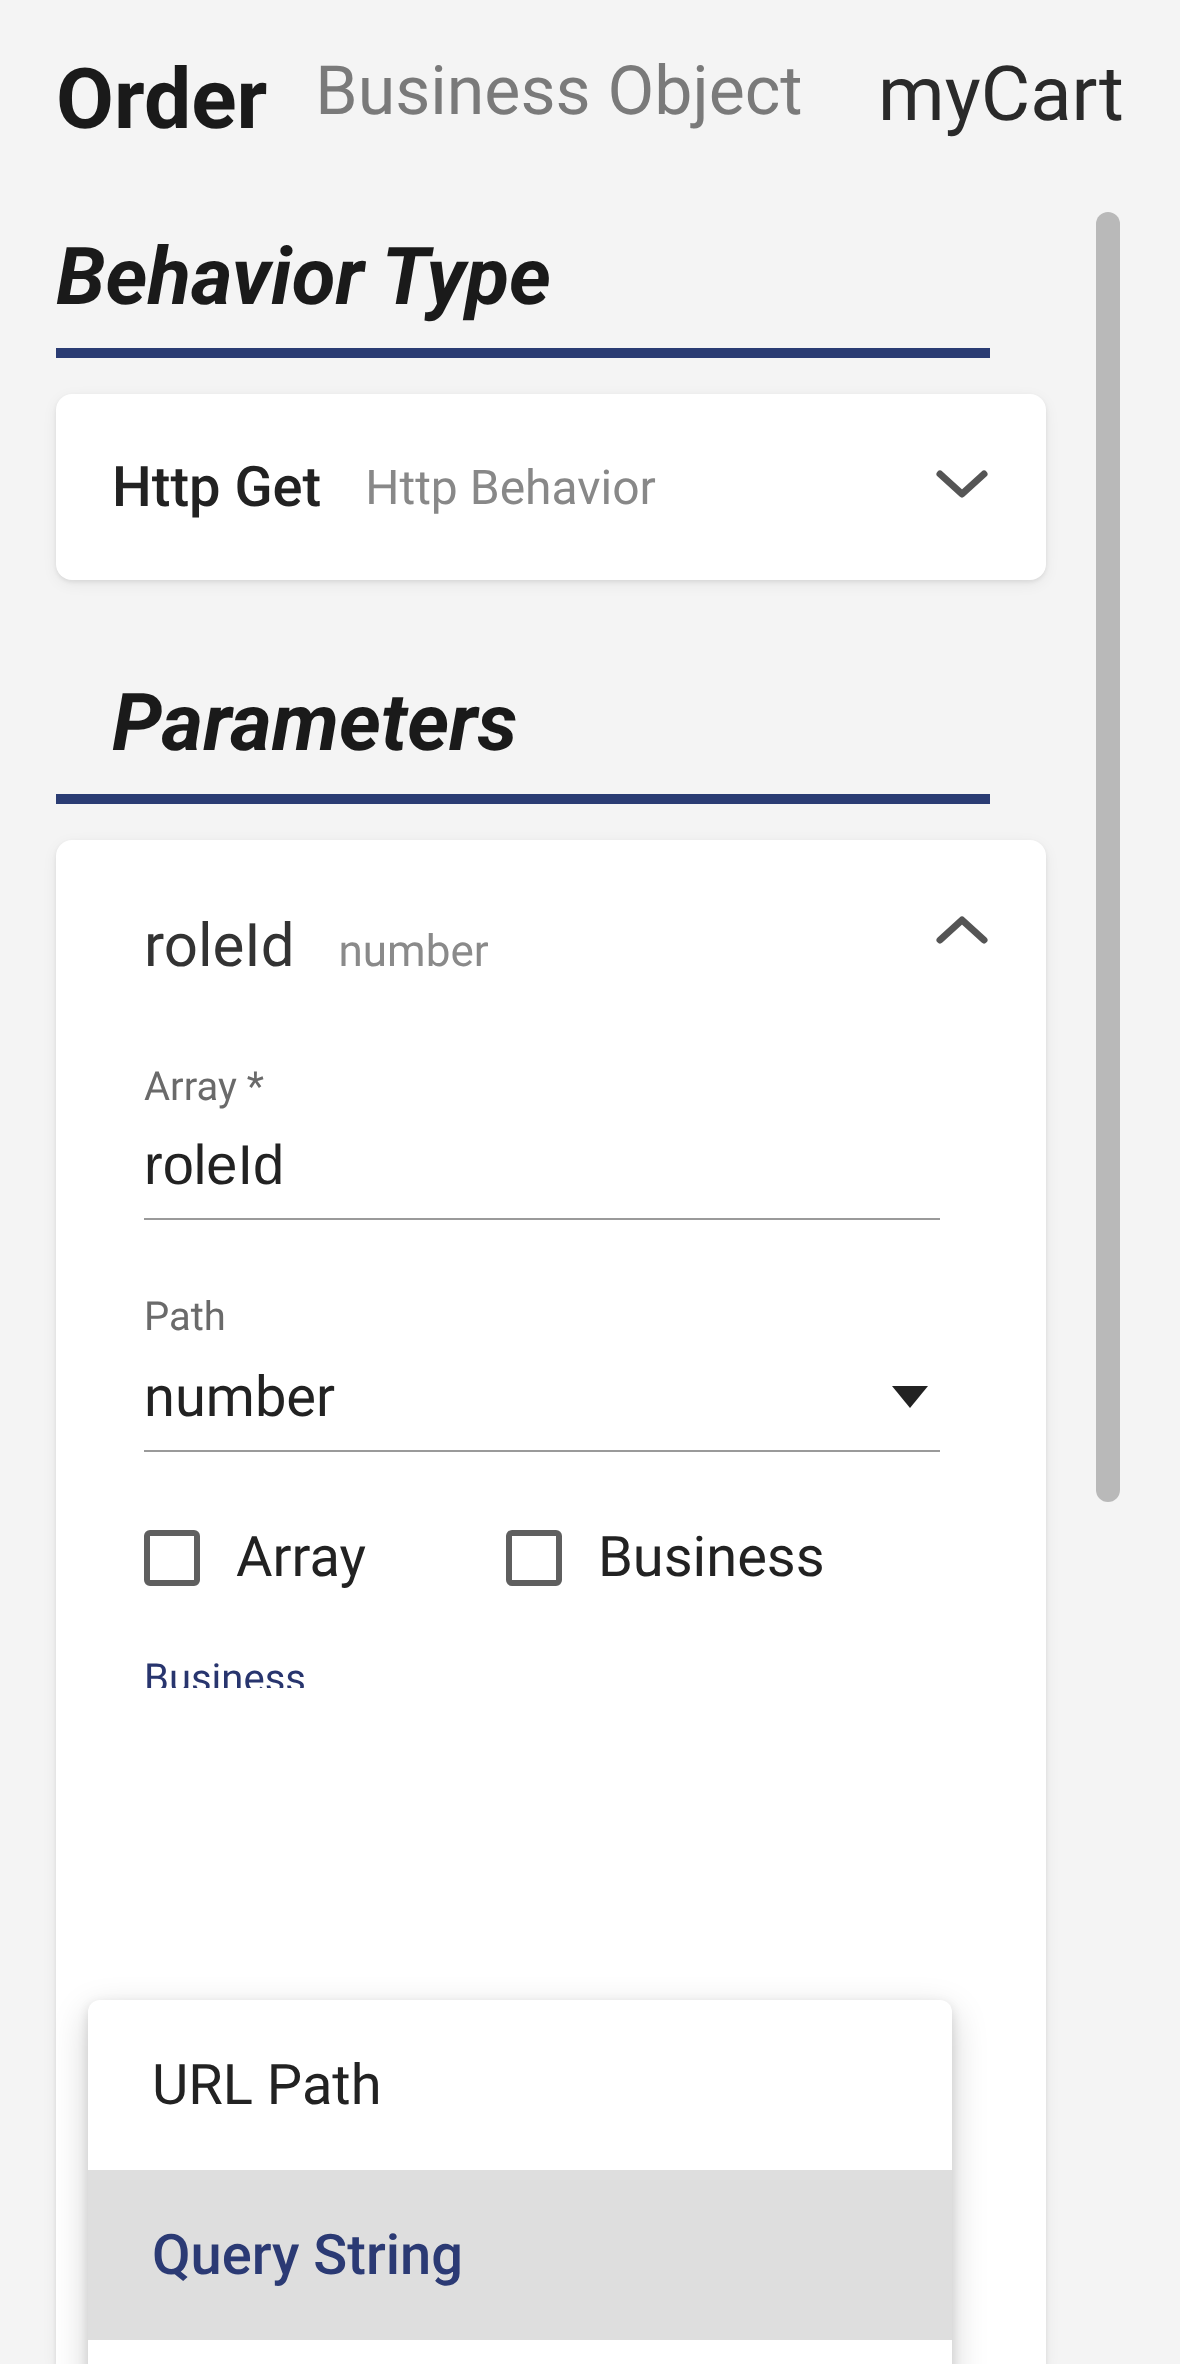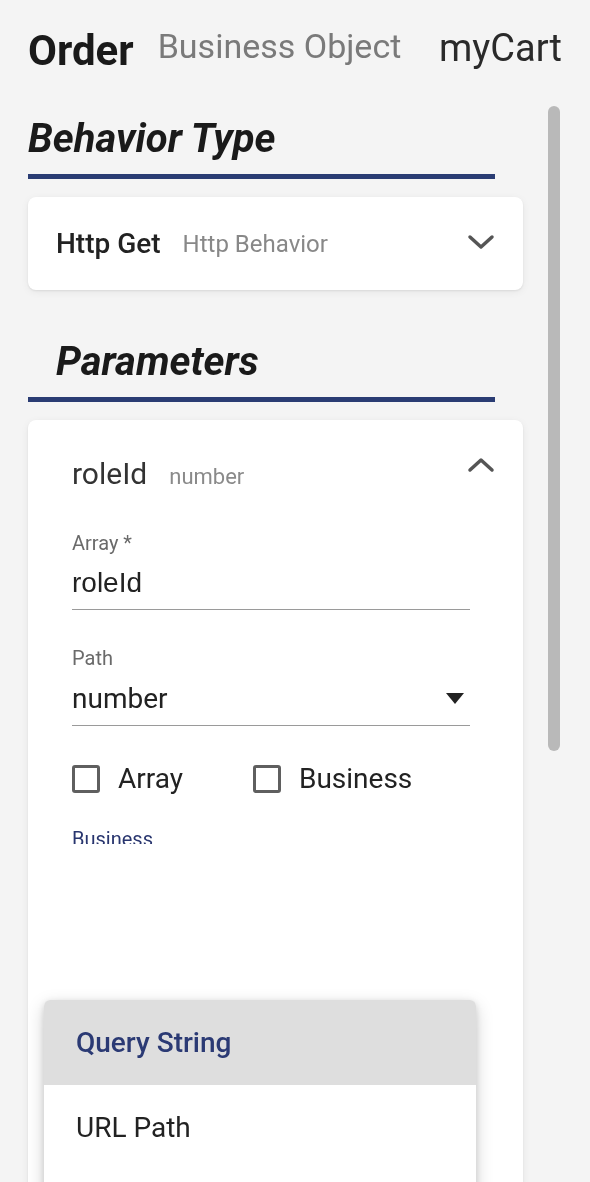--- a/index.html
+++ b/index.html
@@ -277,20 +277,20 @@
       </div>
       <div class="check-item">
         <div class="checkbox"></div>
         <span class="check-label">Business</span>
       </div>
     </div>
 
     <div class="location-label-cut">Business</div>
 
     <div class="dropdown-menu">
+      <div class="menu-item">URL Path</div>
       <div class="menu-item selected">Query String</div>
-      <div class="menu-item">URL Path</div>
       <div class="menu-item">Header</div>
     </div>
 
   </div>
 
 </div>
 
 </body></html>

